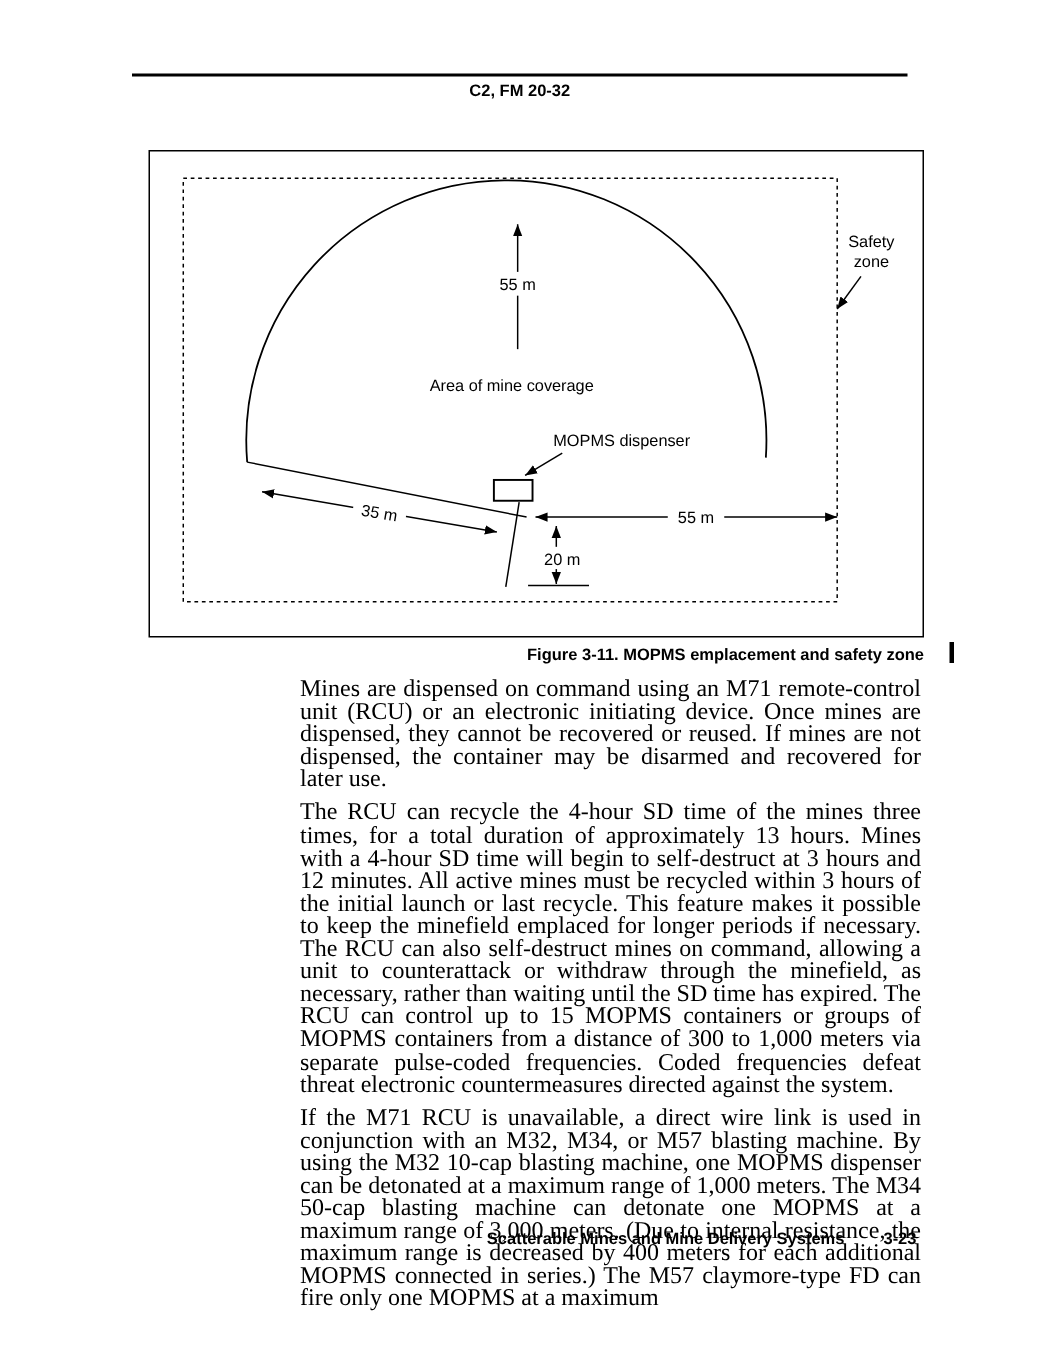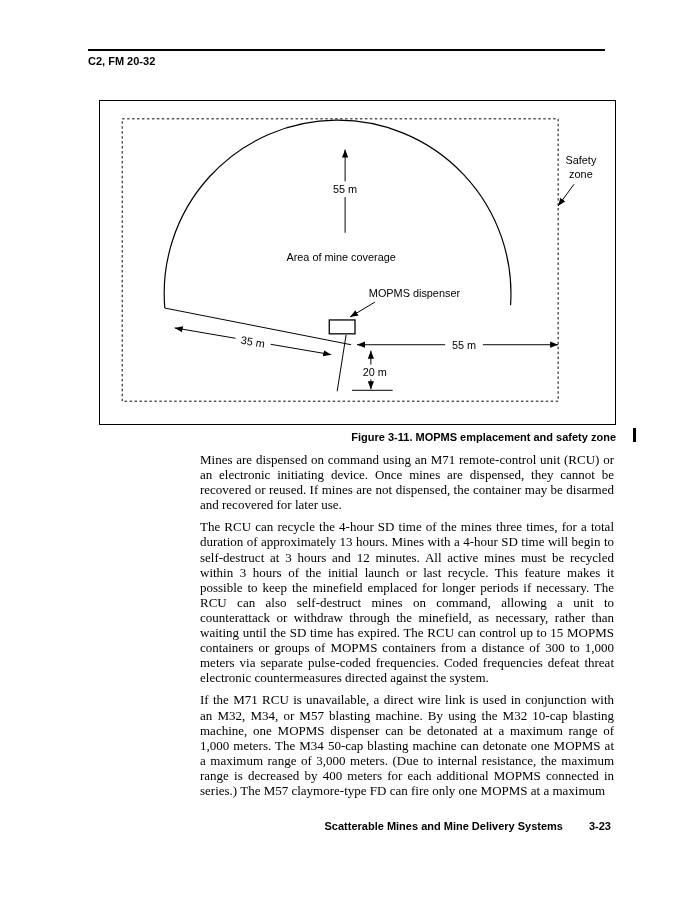--- a/index.html
+++ b/index.html
@@ -3,33 +3,33 @@
 <meta charset="utf-8">
 <style>
   * { margin:0; padding:0; box-sizing:border-box; }
   html, body { background:#ffffff; }
   body {
     width:693px; height:897px; position:relative;
     font-family:"Liberation Serif", serif; color:#111111;
   }
   .header-rule { position:absolute; left:88px; top:49px; width:517px; height:2px; background:#000; }
   .header-ref {
-    position:absolute; left:88px; top:55px; width:517px; text-align:left;
+    position:absolute; left:88px; top:55px; width:517px; text-align:center;
     font-family:"Liberation Sans", sans-serif; font-weight:bold; font-size:11px; color:#000;
   }
   .figure-box { position:absolute; left:99px; top:100px; width:517px; height:325px; border:1.4px solid #000; background:#fff; }
   .figure-box svg { display:block; }
   .figure-caption {
     position:absolute; left:99px; top:431px; width:517px; text-align:right;
     font-family:"Liberation Sans", sans-serif; font-weight:bold; font-size:11px; color:#000;
   }
   .change-bar { position:absolute; left:633px; top:428px; width:3px; height:14px; background:#000; }
   .body-text {
     position:absolute; left:200px; top:452px; width:414px;
-    font-size:13px; line-height:15.1px; text-align:justify; color:#000;
+    font-size:16px; line-height:15.1px; text-align:justify; color:#000;
   }
   .body-text p + p { margin-top:7px; }
   .page-footer {
     position:absolute; left:200px; top:820px; width:411px; text-align:right;
     font-family:"Liberation Sans", sans-serif; font-weight:bold; font-size:11px; color:#000;
   }
   .page-footer .pgnum { margin-left:26px; }
   svg text { font-family:"Liberation Sans", sans-serif; font-size:11px; fill:#000; }
 </style>
 </head>

